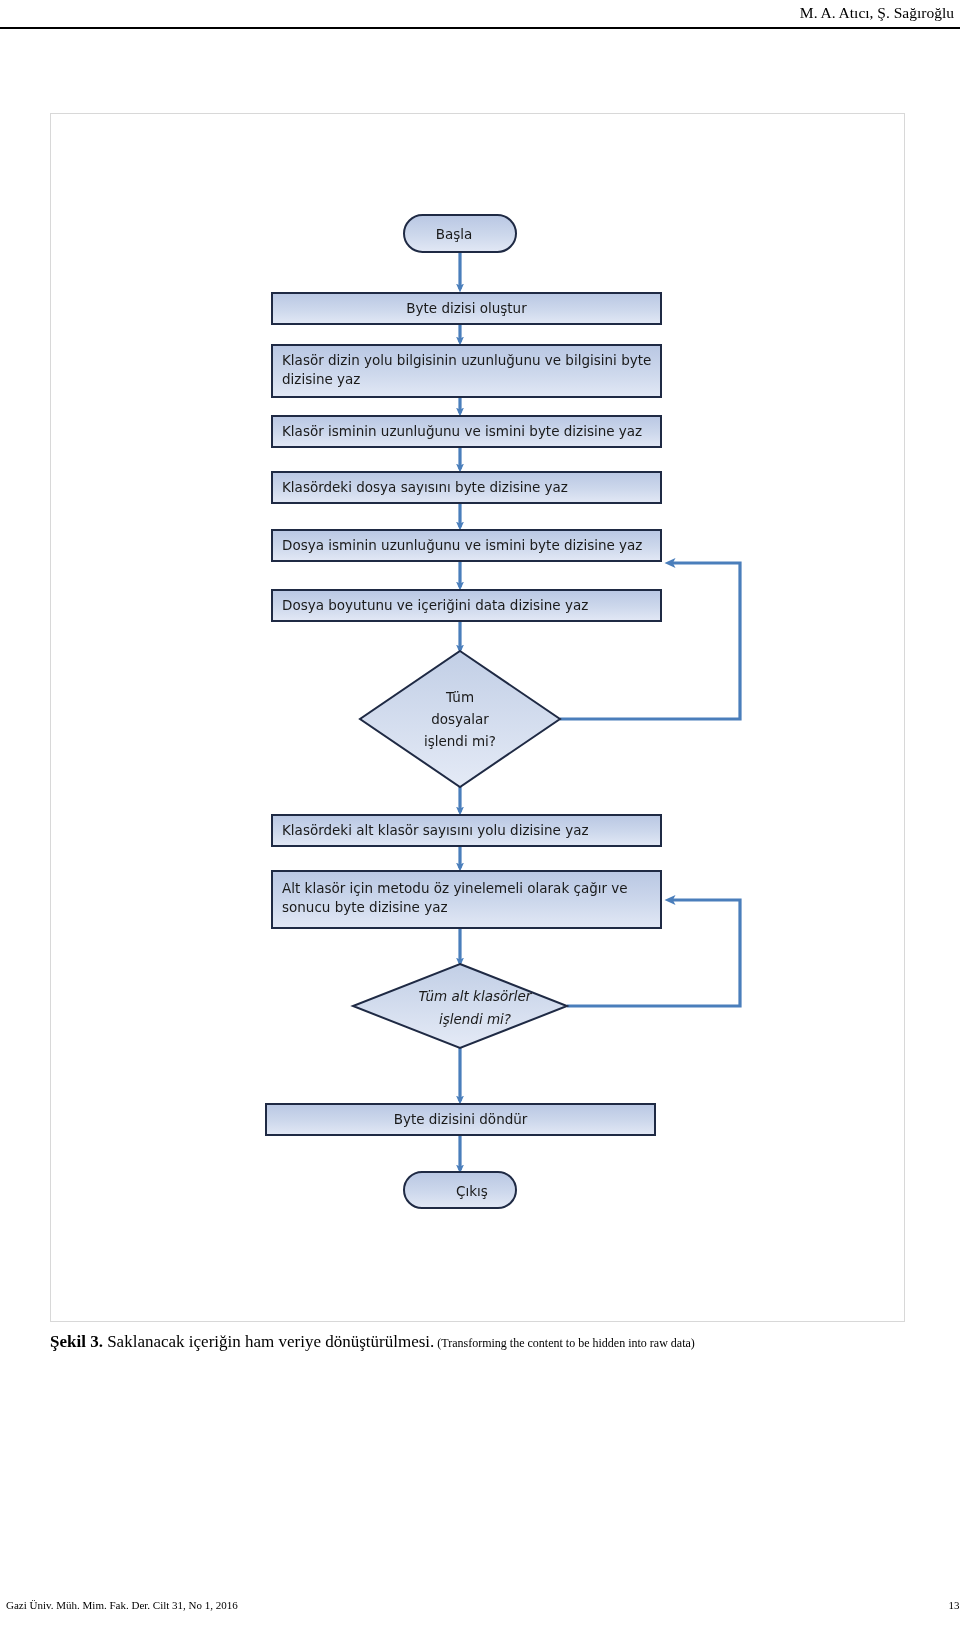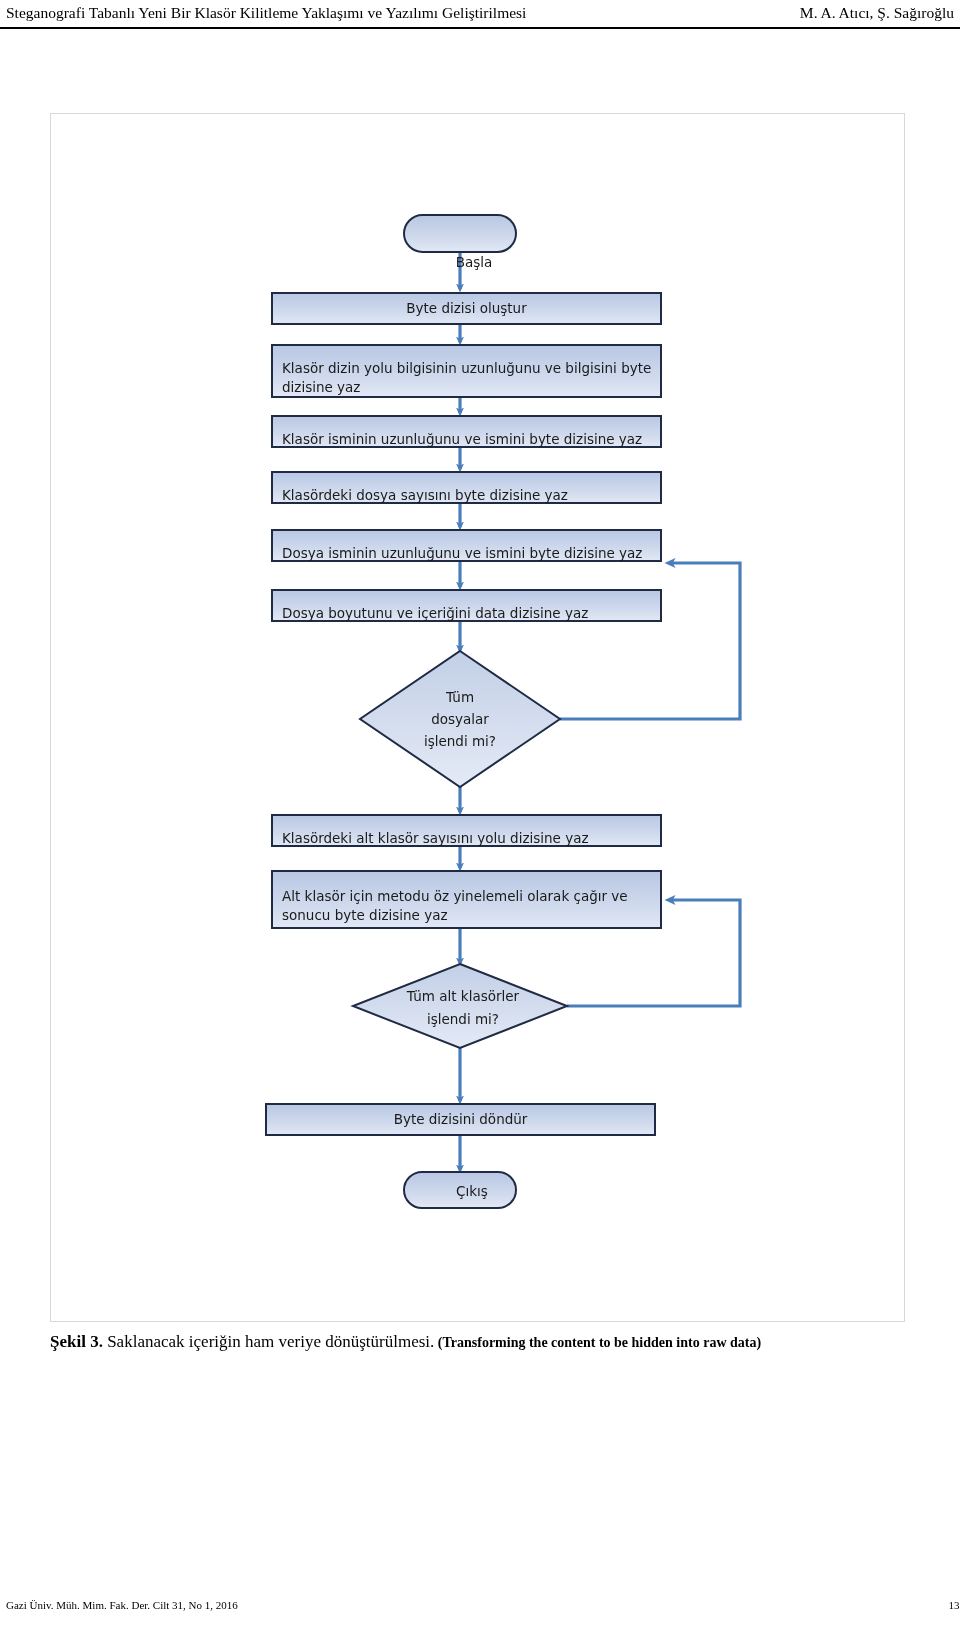--- a/index.html
+++ b/index.html
@@ -72,38 +72,37 @@
   .flow svg { display: block; }
 
   .node-label {
     position: absolute;
     font-family: "DejaVu Sans", sans-serif;
     font-size: 13.5px;
     color: #1a1a1a;
     line-height: 19px;
     white-space: pre-line;
   }
-  .label-left  { text-align: left; margin-top: 8px; }
+  .label-left  { text-align: left; }
   .label-center{ text-align: center; }
 
   
   .caption {
     position: absolute;
     left: 50px;
     top: 1331px;
     width: 860px;
     font-family: "Liberation Serif", serif;
     font-size: 17px;
     line-height: 22px;
     text-align: left;
   }
   .caption b { font-weight: bold; }
   .caption .en {
-    font-size: 14px;
-    font-weight: bold;
+    font-size: 12px;
   }
 
   
   .footer {
     position: absolute;
     left: 0;
     bottom: 10px;
     width: 960px;
     height: 22px;
     font-family: "Liberation Serif", serif;
@@ -121,21 +120,20 @@
     right: 6px;
     top: 0;
     white-space: nowrap;
     margin-left: 36px;
   }
 </style>
 </head>
 <body>
 
 <div class="runhead">
-  <span class="runhead-left">Steganografi Tabanlı Yeni Bir Klasör Kilitleme Yaklaşımı ve Yazılımı Geliştirilmesi</span>
   <span class="runhead-right">M. A. Atıcı, Ş. Sağıroğlu</span>
 </div>
 <div class="rule"></div>
 
 <div class="figure-frame"></div>
 
 <div class="flow">
 <svg width="960" height="1631" viewBox="0 0 960 1631" xmlns="http://www.w3.org/2000/svg">
   <defs>
     <linearGradient id="nodeGrad" x1="0" y1="0" x2="0" y2="1">
@@ -204,21 +202,21 @@
   <rect x="272" y="871" width="389" height="57" fill="url(#nodeGrad)" stroke="#1f2a44" stroke-width="2"></rect>
 
   <polygon points="460,964 567,1006 460,1048 353,1006" fill="url(#diaGrad)" stroke="#1f2a44" stroke-width="2"></polygon>
 
   <rect x="266" y="1104" width="389" height="31" fill="url(#nodeGrad)" stroke="#1f2a44" stroke-width="2"></rect>
 
   <rect x="404" y="1172" width="112" height="36" rx="18" ry="18" fill="url(#nodeGrad)" stroke="#1f2a44" stroke-width="2"></rect>
 </svg>
 </div>
 
-<div class="node-label label-center" style="left:412px; top:225px; width:124px;margin-top:28px;">Başla</div>
+<div class="node-label label-center" style="left:392px; top:225px; width:124px;">Başla</div>
 
 <div class="node-label label-center" style="left:272px; top:299px; width:389px;">Byte dizisi oluştur</div>
 
 <div class="node-label label-left" style="left:282px; top:351px; width:375px;">Klasör dizin yolu bilgisinin uzunluğunu ve bilgisini byte dizisine yaz</div>
 
 <div class="node-label label-left" style="left:282px; top:422px; width:375px;">Klasör isminin uzunluğunu ve ismini byte dizisine yaz</div>
 
 <div class="node-label label-left" style="left:282px; top:478px; width:375px;">Klasördeki dosya sayısını byte dizisine yaz</div>
 
 <div class="node-label label-left" style="left:282px; top:536px; width:375px;">Dosya isminin uzunluğunu  ve ismini byte dizisine yaz</div>
@@ -226,21 +224,21 @@
 <div class="node-label label-left" style="left:282px; top:596px; width:375px;">Dosya boyutunu ve içeriğini data dizisine yaz</div>
 
 <div class="node-label label-center" style="left:385px; top:686px; width:150px; line-height:22px;">Tüm
 dosyalar
 işlendi mi?</div>
 
 <div class="node-label label-left" style="left:282px; top:821px; width:375px;">Klasördeki alt klasör sayısını yolu dizisine yaz</div>
 
 <div class="node-label label-left" style="left:282px; top:879px; width:378px;">Alt klasör için metodu öz yinelemeli olarak çağır ve sonucu byte dizisine yaz</div>
 
-<div class="node-label label-center" style="left:378px; top:985px; width:170px; line-height:23px;">Tüm alt klasörler
+<div class="node-label label-center" style="left:390px; top:985px; width:170px; line-height:23px;font-style:italic;">Tüm alt klasörler
 işlendi mi?</div>
 
 <div class="node-label label-center" style="left:266px; top:1110px; width:389px;">Byte dizisini döndür</div>
 
 <div class="node-label label-center" style="left:404px; top:1182px; width:136px;">Çıkış</div>
 
 <div class="caption">
   <b>Şekil 3.</b><span> Saklanacak içeriğin ham veriye dönüştürülmesi.</span><span class="en"> (Transforming the content to be hidden into raw data)</span>
 </div>
 

